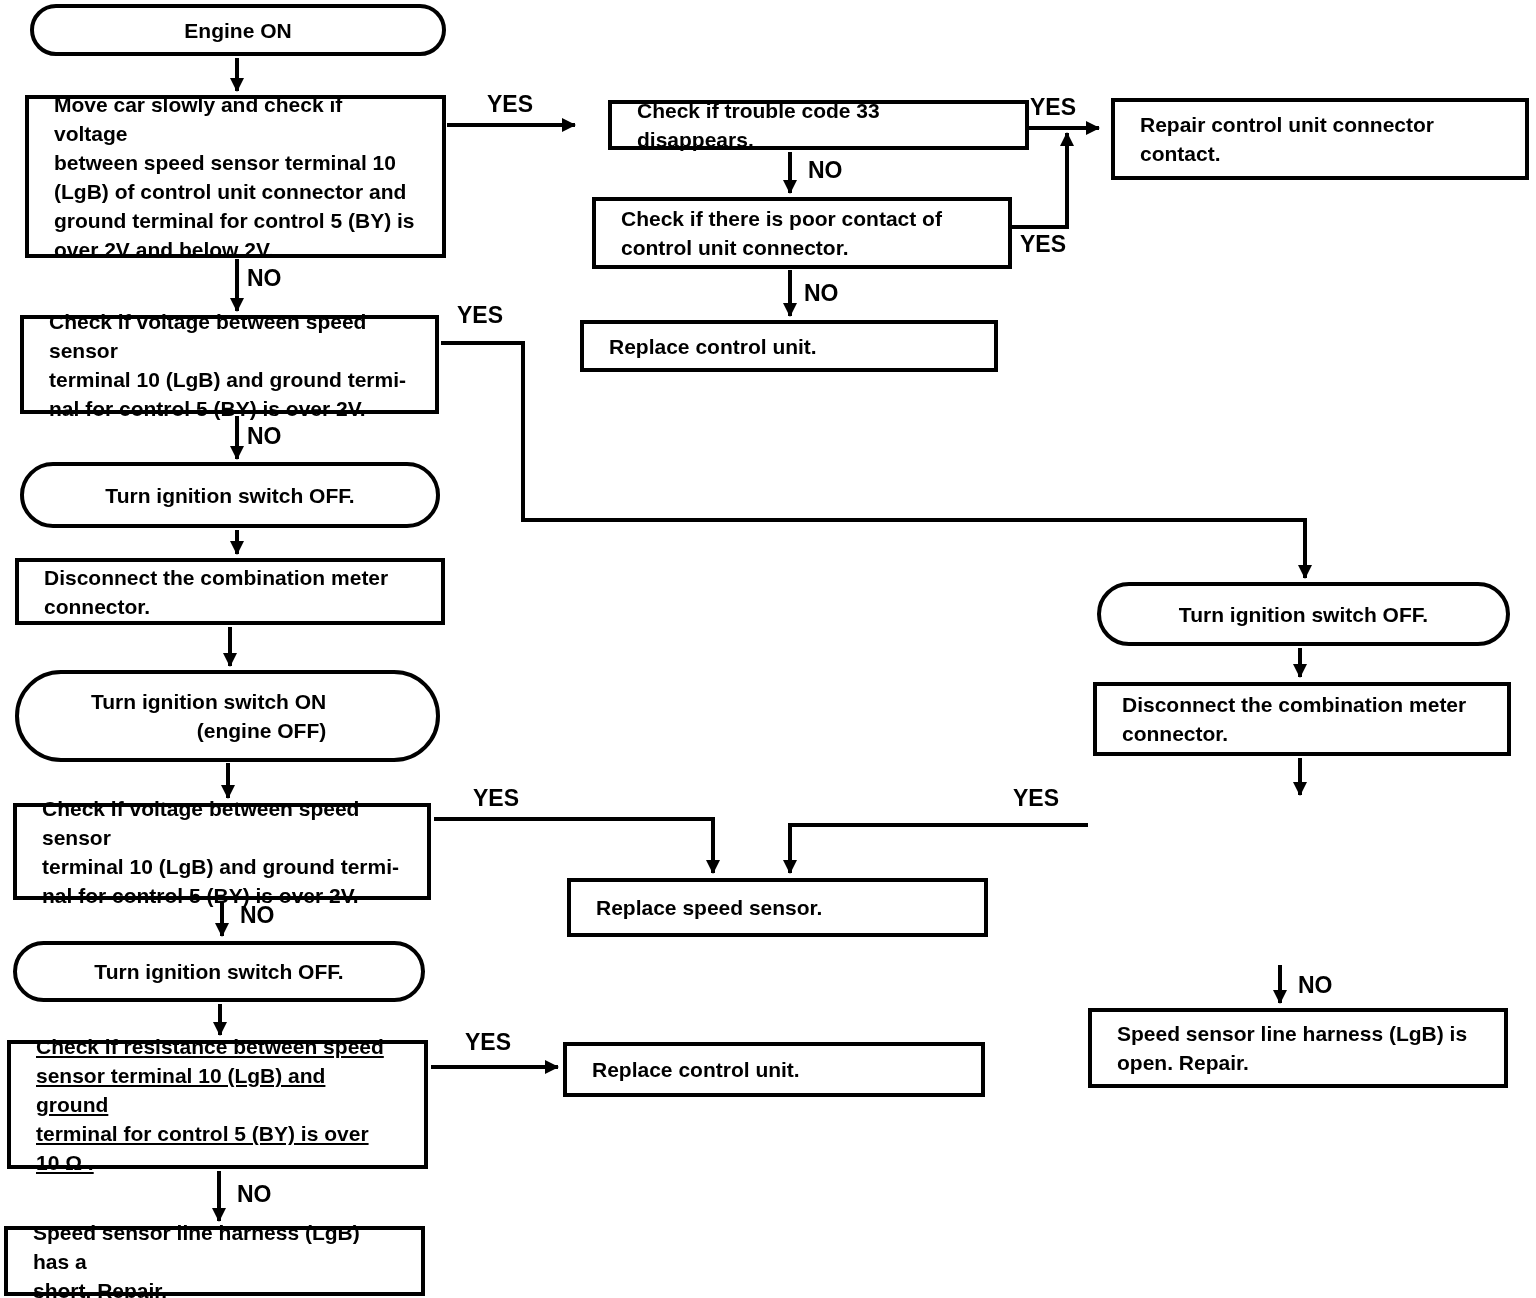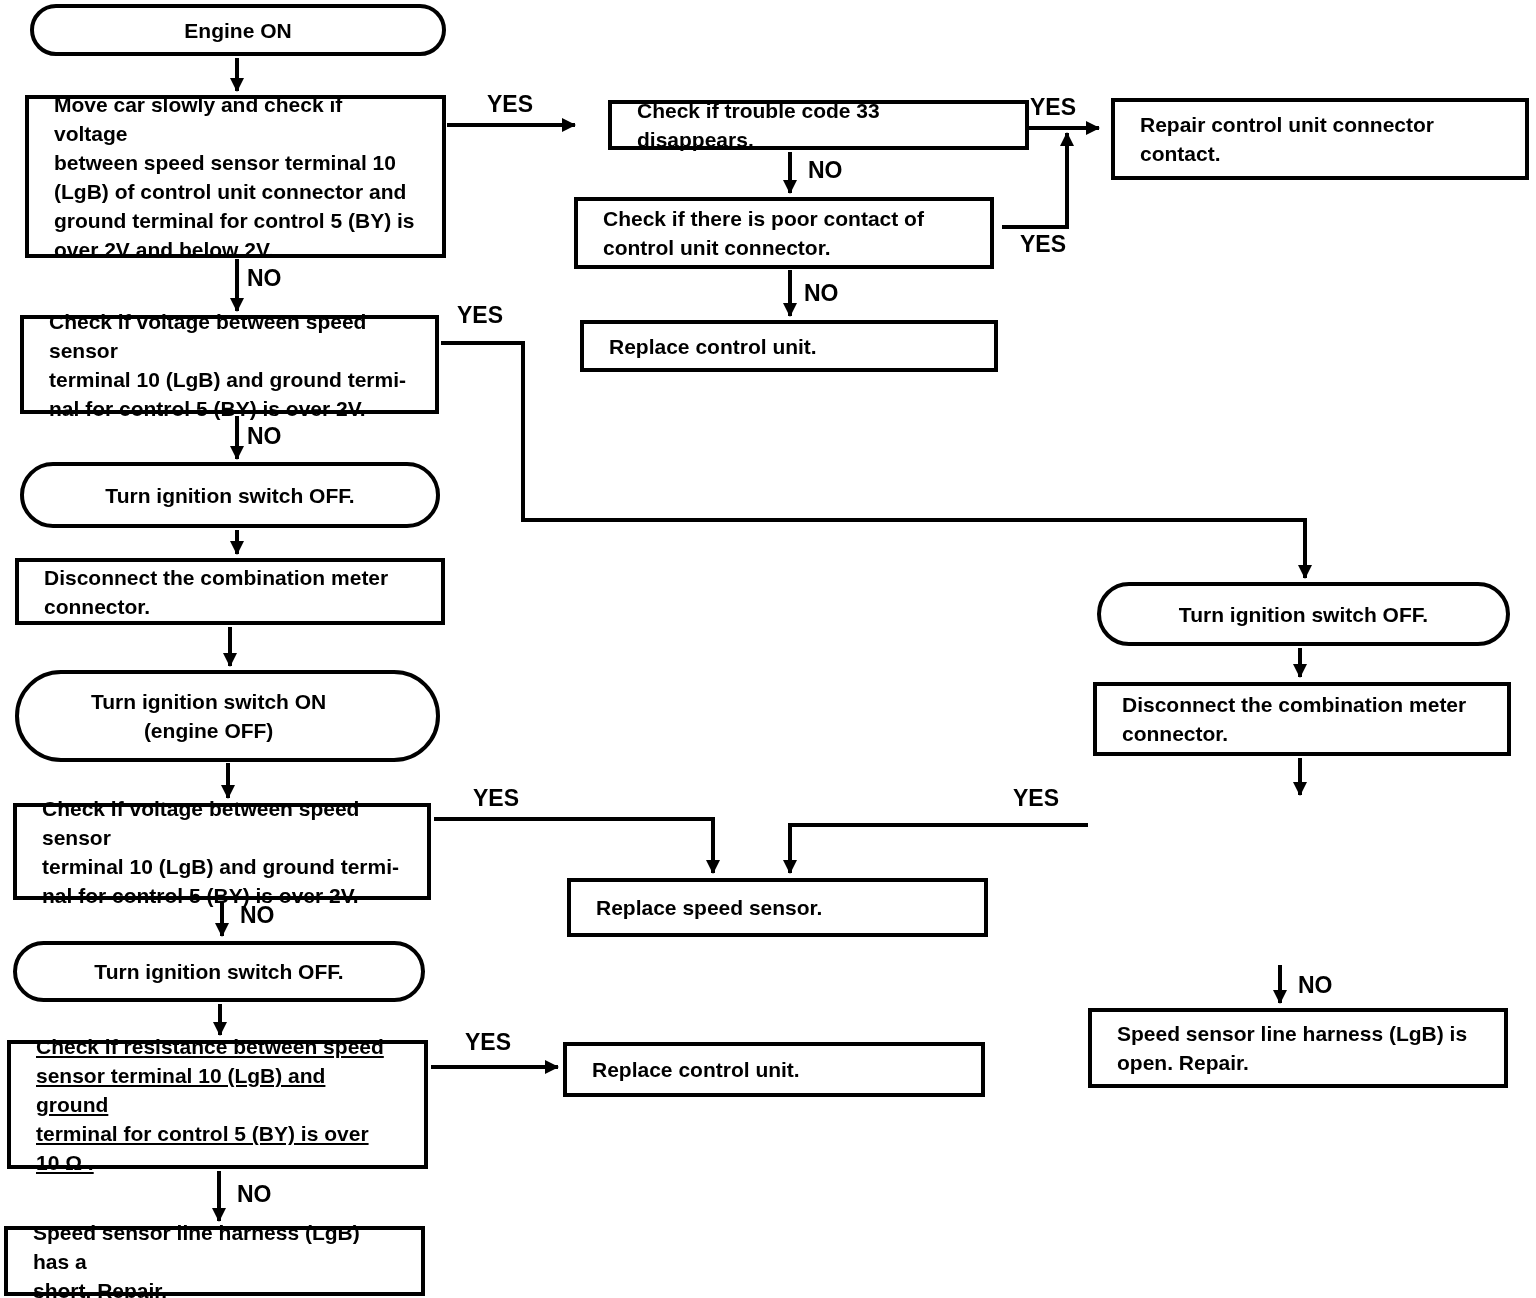--- a/index.html
+++ b/index.html
@@ -4,21 +4,21 @@
 <style>
   html,body{margin:0;padding:0;background:#fff;}
   #canvas{position:relative;width:1536px;height:1298px;background:#ffffff;overflow:hidden;
           font-family:"Liberation Sans",sans-serif;color:#000;}
   #wires{position:absolute;left:0;top:0;width:1536px;height:1298px;}
   .node{position:absolute;box-sizing:border-box;border:4px solid #000;background:#fff;
         display:flex;align-items:center;
         font-weight:bold;font-size:21px;line-height:29px;white-space:pre-line;}
   .box{padding:4px 25px;}
   .stadium{border-radius:50px;justify-content:center;text-align:center;}
-  .stadium-left{border-radius:50px;justify-content:flex-start;text-align:center;padding-left:72px;}
+  .stadium-left{border-radius:50px;justify-content:flex-start;text-align:right;padding-left:72px;}
   .lbl{position:absolute;font-weight:bold;font-size:23px;line-height:24px;}
   polyline{fill:none;stroke:#000;stroke-width:4;}
 </style>
 </head>
 <body>
 
 <div id="canvas">
 
   <svg id="wires">
     <defs>
@@ -100,21 +100,21 @@
 
   <div class="node box" style="left:4px;top:1226px;width:421px;height:70px;">
     <span>Speed sensor line harness (LgB) has a
 short. Repair.</span>
   </div>
 
   <div class="node box" style="left:608px;top:100px;width:421px;height:50px;">
     <span>Check if trouble code 33 disappears.</span>
   </div>
 
-  <div class="node box" style="left:574px;top:197px;width:420px;height:72px;">
+  <div class="node box" style="left:592px;top:197px;width:420px;height:72px;">
     <span>Check if there is poor contact of
 control unit connector.</span>
   </div>
 
   <div class="node box" style="left:580px;top:320px;width:418px;height:52px;">
     <span>Replace control unit.</span>
   </div>
 
   <div class="node box" style="left:567px;top:878px;width:421px;height:59px;">
     <span>Replace speed sensor.</span>

